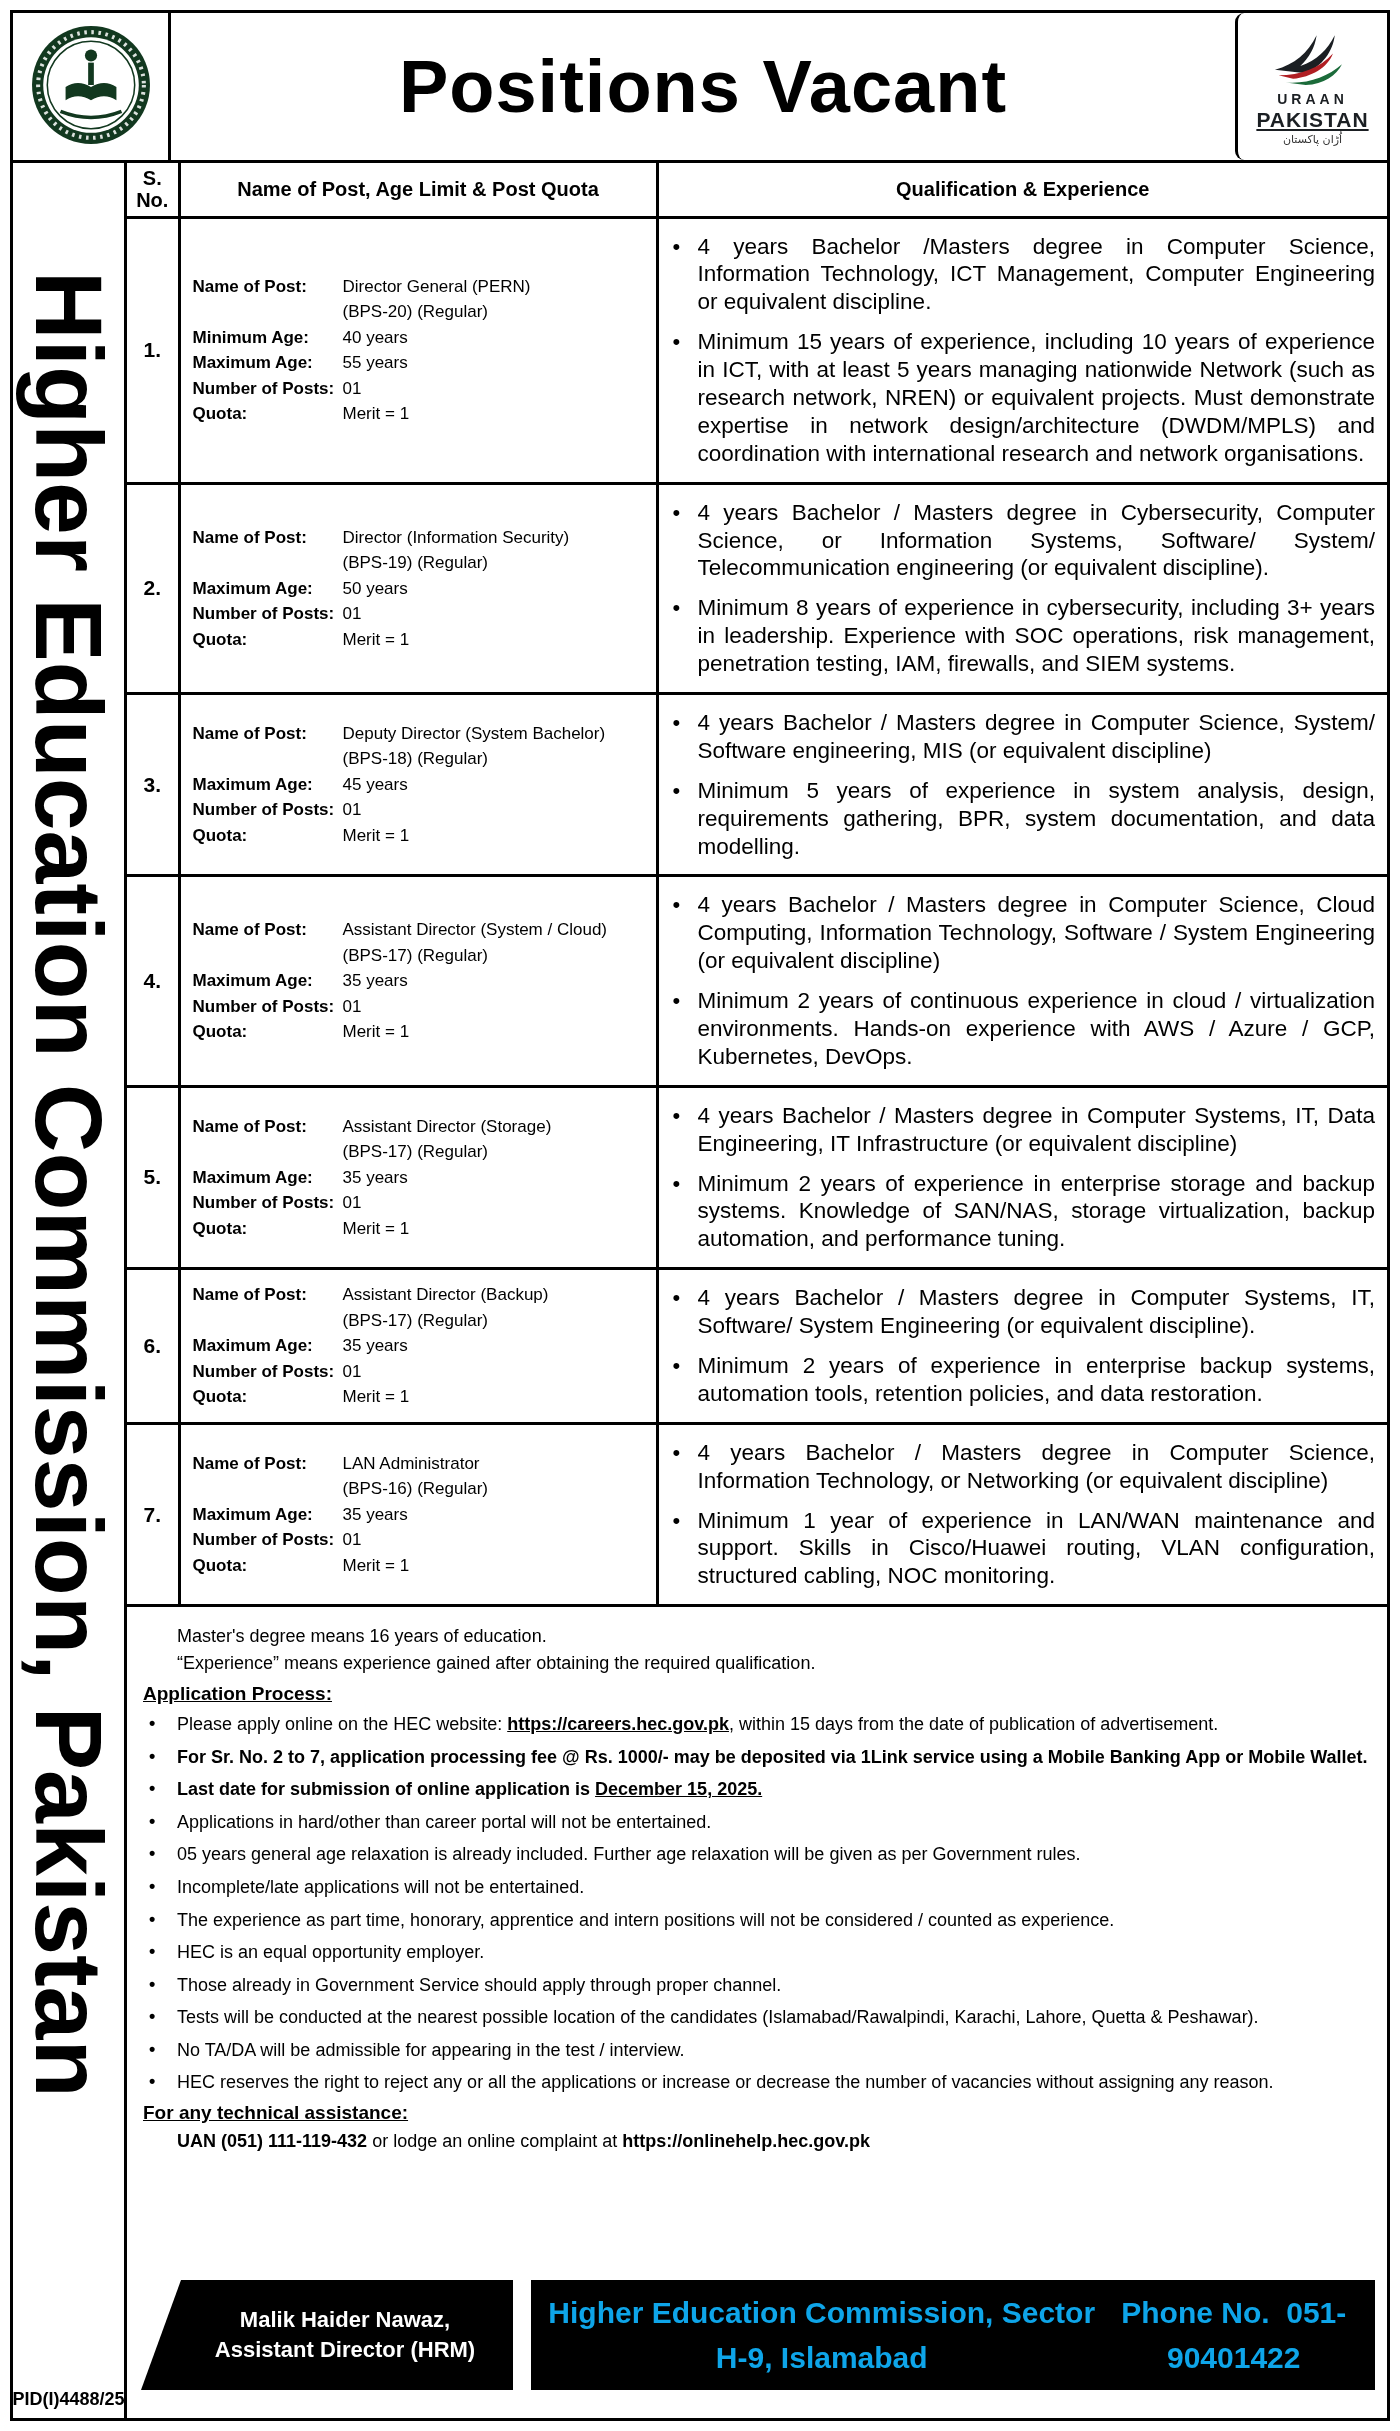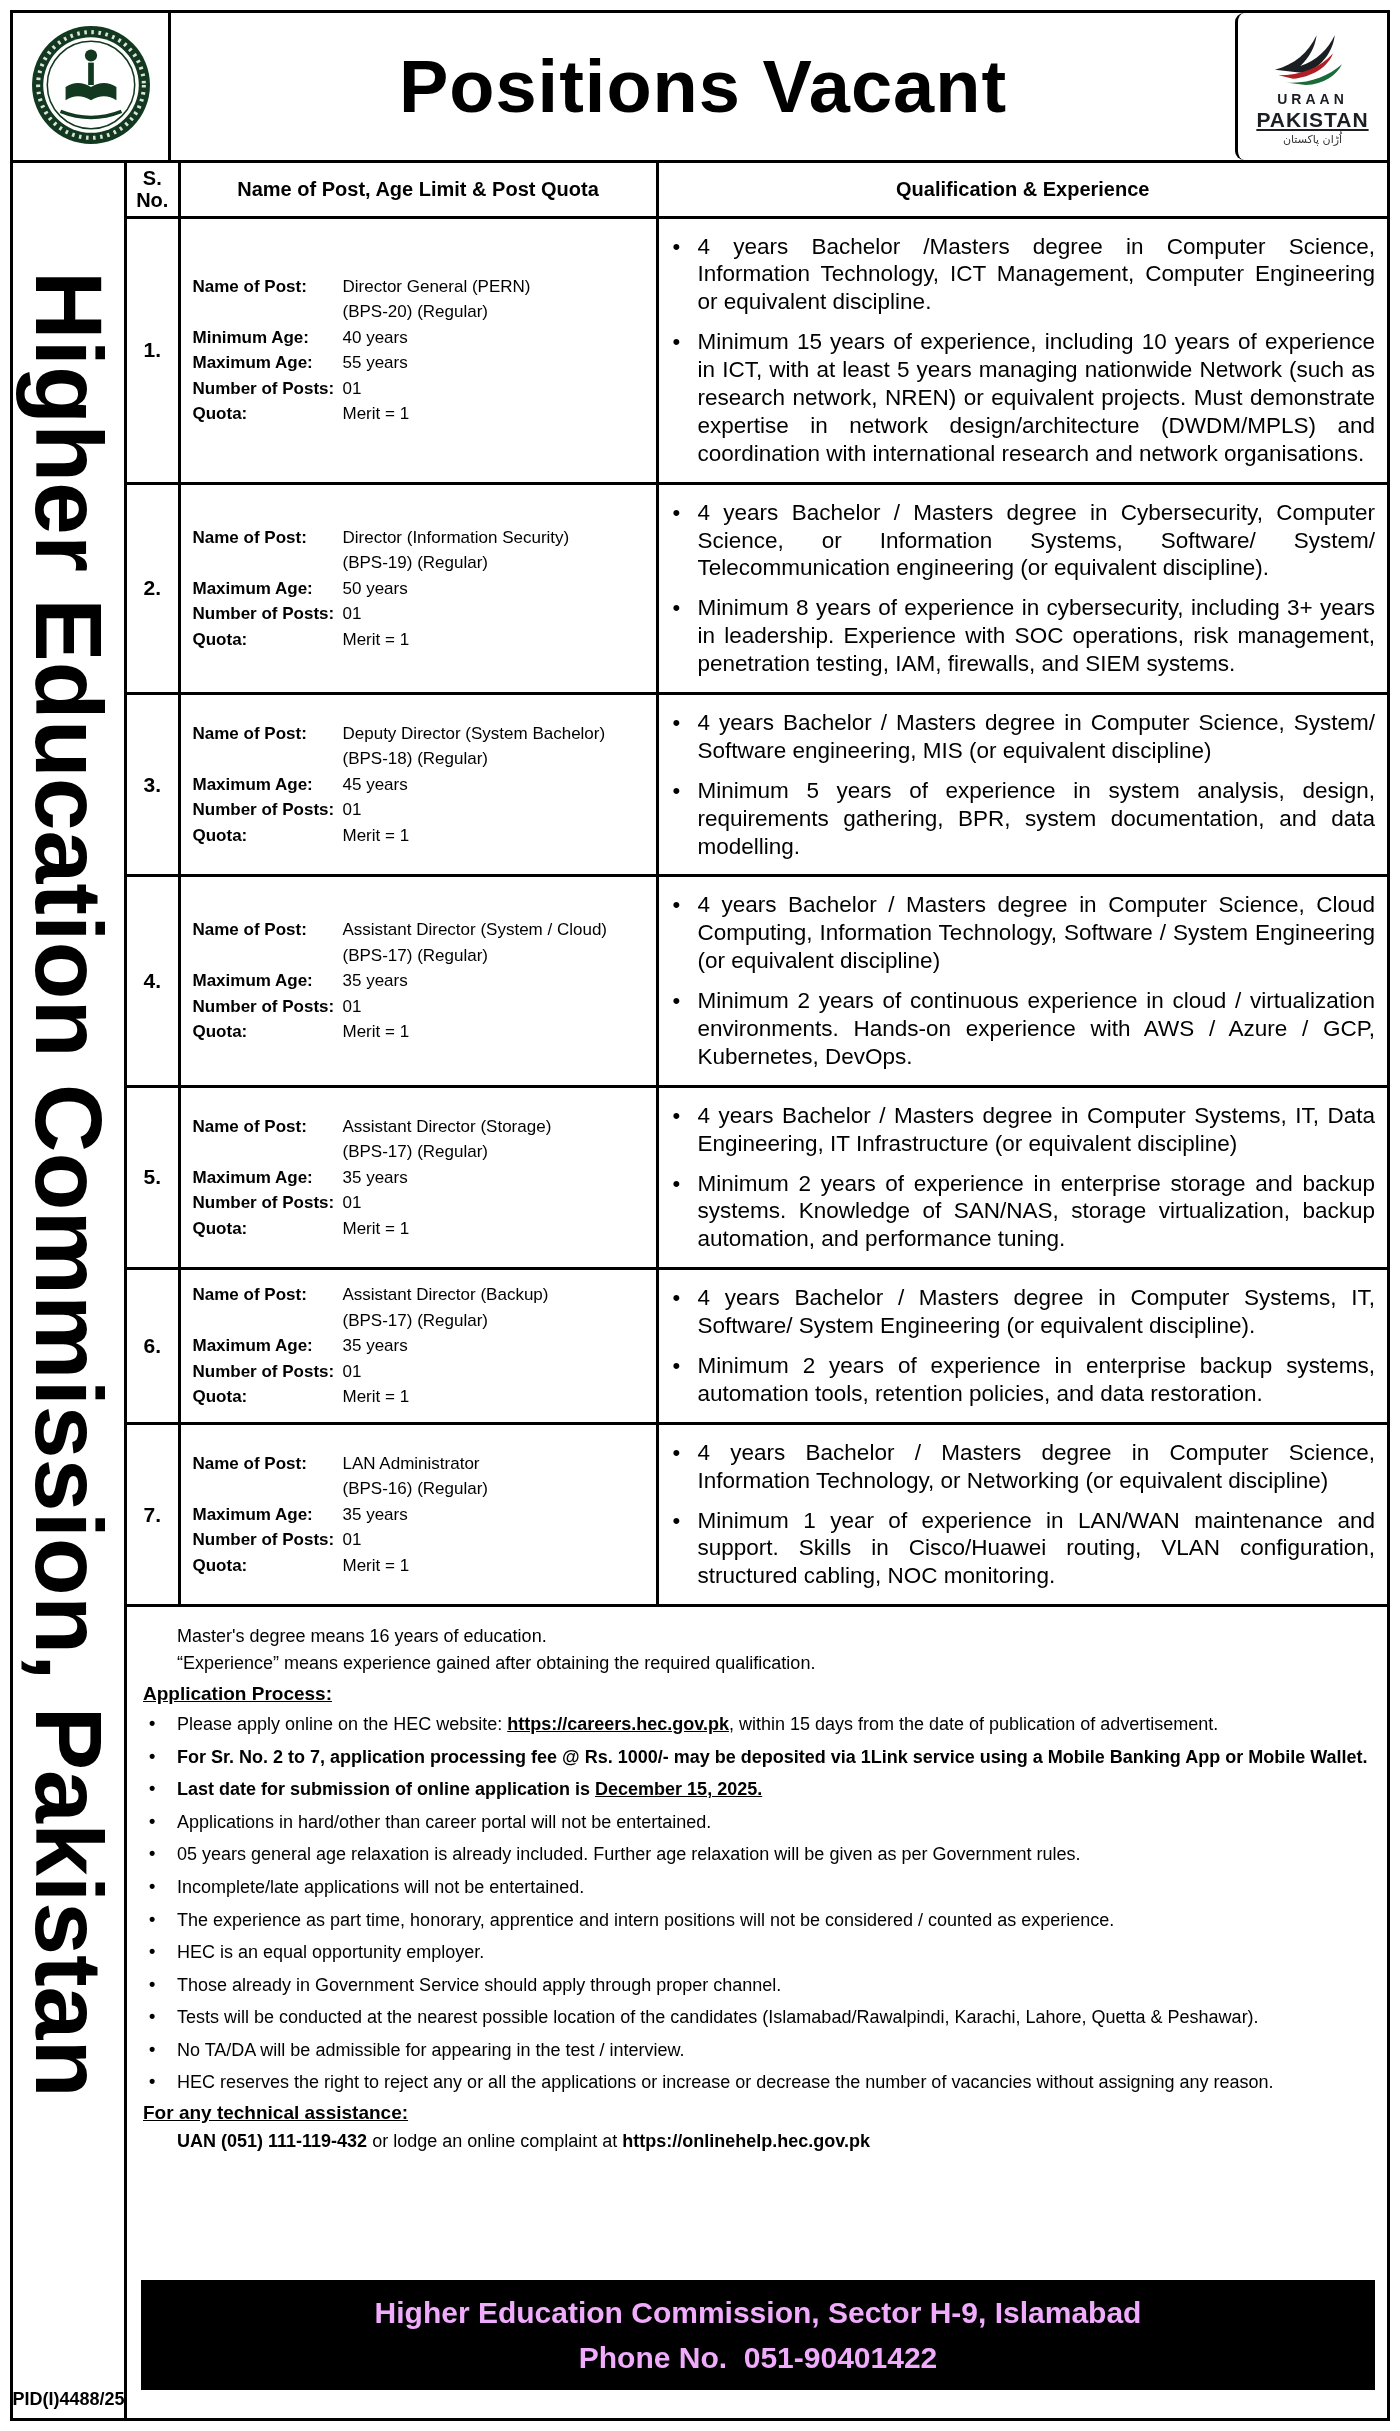--- a/index.html
+++ b/index.html
@@ -51,21 +51,21 @@
   .assist-line { padding-left:38px; margin-top:4px; line-height:1.45; }
   .bold { font-weight:bold; }
   .underline { text-decoration:underline; }
 
   
   .flex-spacer { flex:1; }
   .footer { display:flex; gap:18px; margin:10px 12px 28px 14px; align-items:stretch; }
   .sign-box { flex:0 0 372px; background:#000; color:#fff; display:flex; flex-direction:column; justify-content:center; text-align:center;
               font-size:22px; font-weight:bold; line-height:1.35; padding:14px 8px 14px 44px;
               clip-path:polygon(40px 0, 100% 0, 100% 100%, 0 100%); }
-  .addr-box { flex:1; background:#000; color:#f0abfc; display:flex; flex-direction:column; justify-content:center; text-align:center;
+  .addr-box { flex:1; background:#000; color:#0ea5e9; display:flex; flex-direction:row; justify-content:center; text-align:center;
               font-size:30px; font-weight:bold; line-height:1.5; padding:10px; }
 </style>
 </head>
 <body>
 
 <div class="page">
   <div class="ad">
 
     <div class="masthead">
       <div class="logo-cell">
@@ -339,20 +339,24 @@
               <div class="bullet"><span class="dot">•</span><span class="btext"><span>No TA/DA will be admissible for appearing in the test / interview.</span></span></div>
               <div class="bullet"><span class="dot">•</span><span class="btext"><span>HEC reserves the right to reject any or all the applications or increase or decrease the number of vacancies without assigning any reason.</span></span></div>
             </div>
           <div class="assist-heading">For any technical assistance:</div>
           <div class="assist-line"><span class="bold">UAN (051) 111-119-432</span><span> or lodge an online complaint at </span><span class="bold">https://onlinehelp.hec.gov.pk</span></div>
         </section>
 
         <div class="flex-spacer"></div>
 
         <footer class="footer">
+          <div class="sign-box">
+            <div>Malik Haider Nawaz,</div>
+            <div>Assistant Director (HRM)</div>
+          </div>
           <div class="addr-box">
             <div>Higher Education Commission, Sector H-9, Islamabad</div>
             <div>Phone No.&nbsp;&nbsp;051-90401422</div>
           </div>
         </footer>
 
       </div>
     </div>
   </div>
 </div>

